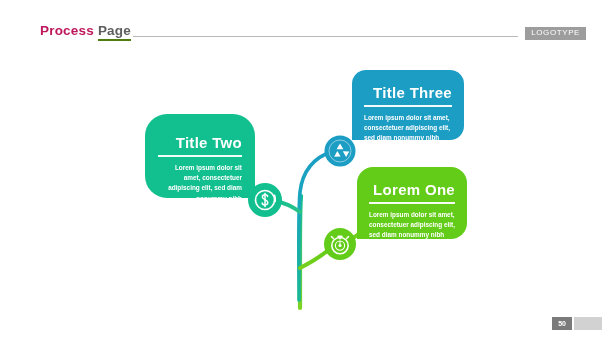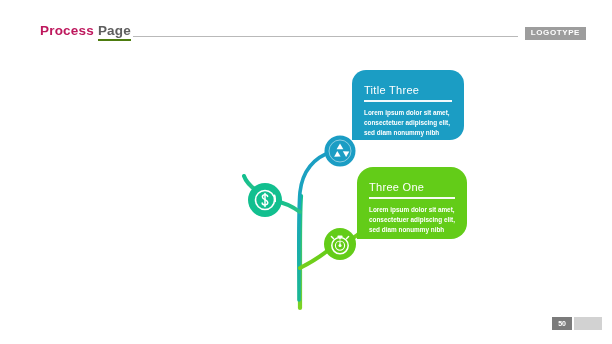--- a/index.html
+++ b/index.html
@@ -23,34 +23,35 @@
   }
   .t-light{color:#be185d;}
   .t-dark{color:#5e5e5e;border-bottom:2px solid #4d7c0f;padding-bottom:1px;}
   .header-rule{
     position:absolute;left:133px;top:36px;width:385px;height:1px;
     background:#b9b9b9;
   }
   .logotype{
     position:absolute;right:26px;top:27px;
     background:#9d9d9d;color:#ffffff;
-    font-size:8px;font-weight:bold;letter-spacing:.6px;
+    font-size:8px;font-weight:normal;letter-spacing:.6px;
     padding:2px 6px 3px 6px;
     line-height:1;
   }
 
   
   .canvas{position:absolute;left:0;top:0;width:612px;height:344px;}
   .canvas svg{position:absolute;left:0;top:0;}
 
   
   .bubble{position:absolute;box-sizing:border-box;}
   .bubble .b-title{
-    font-size:11px;font-weight:normal;color:#ffffff;letter-spacing:.3px;
+    font-size:15px;font-weight:bold;color:#ffffff;letter-spacing:.3px;
     margin:0;
+    text-align:right;
   }
   .bubble .b-rule{
     height:1.5px;background:#ffffff;margin:4px 0 6px 0;opacity:.95;
   }
   .bubble .b-body{
     font-size:6.4px;line-height:1.62;color:#ffffff;margin:0;
     font-weight:bold;
   }
 
   
@@ -167,29 +168,34 @@
           <rect x="337.4" y="235.4" width="5.2" height="2.3" rx="0.8" fill="#ffffff"></rect>
           <rect x="339.2" y="237.3" width="1.6" height="2.1" fill="#ffffff"></rect>
           <path d="M346.6,238.6 L348.6,236.6" stroke="#ffffff" stroke-width="1.4" stroke-linecap="round"></path>
           <path d="M333.4,238.6 L331.4,236.6" stroke="#ffffff" stroke-width="1.4" stroke-linecap="round"></path>
           <path d="M340,245.6 L340,241.4" stroke="#ffffff" stroke-width="1.1" stroke-linecap="round"></path>
         </g>
       </g>
     </svg>
   </div>
 
+  <div class="bubble bubble-two">
+    <div class="b-title">Title Two</div>
+    <div class="b-rule"></div>
+    <div class="b-body">Lorem ipsum dolor sit amet, consectetuer adipiscing elit, sed diam nonummy nibh</div>
+  </div>
 
   <div class="bubble bubble-three">
     <div class="b-title">Title Three</div>
     <div class="b-rule"></div>
     <div class="b-body">Lorem ipsum dolor sit amet, consectetuer adipiscing elit, sed diam nonummy nibh</div>
   </div>
 
   <div class="bubble bubble-one">
-    <div class="b-title">Three One</div>
+    <div class="b-title">Lorem One</div>
     <div class="b-rule"></div>
     <div class="b-body">Lorem ipsum dolor sit amet, consectetuer adipiscing elit, sed diam nonummy nibh</div>
   </div>
 
   <div class="pagebox">
     <div class="pagenum">50</div>
     <div class="pagebar"></div>
   </div>
 
 </div>

